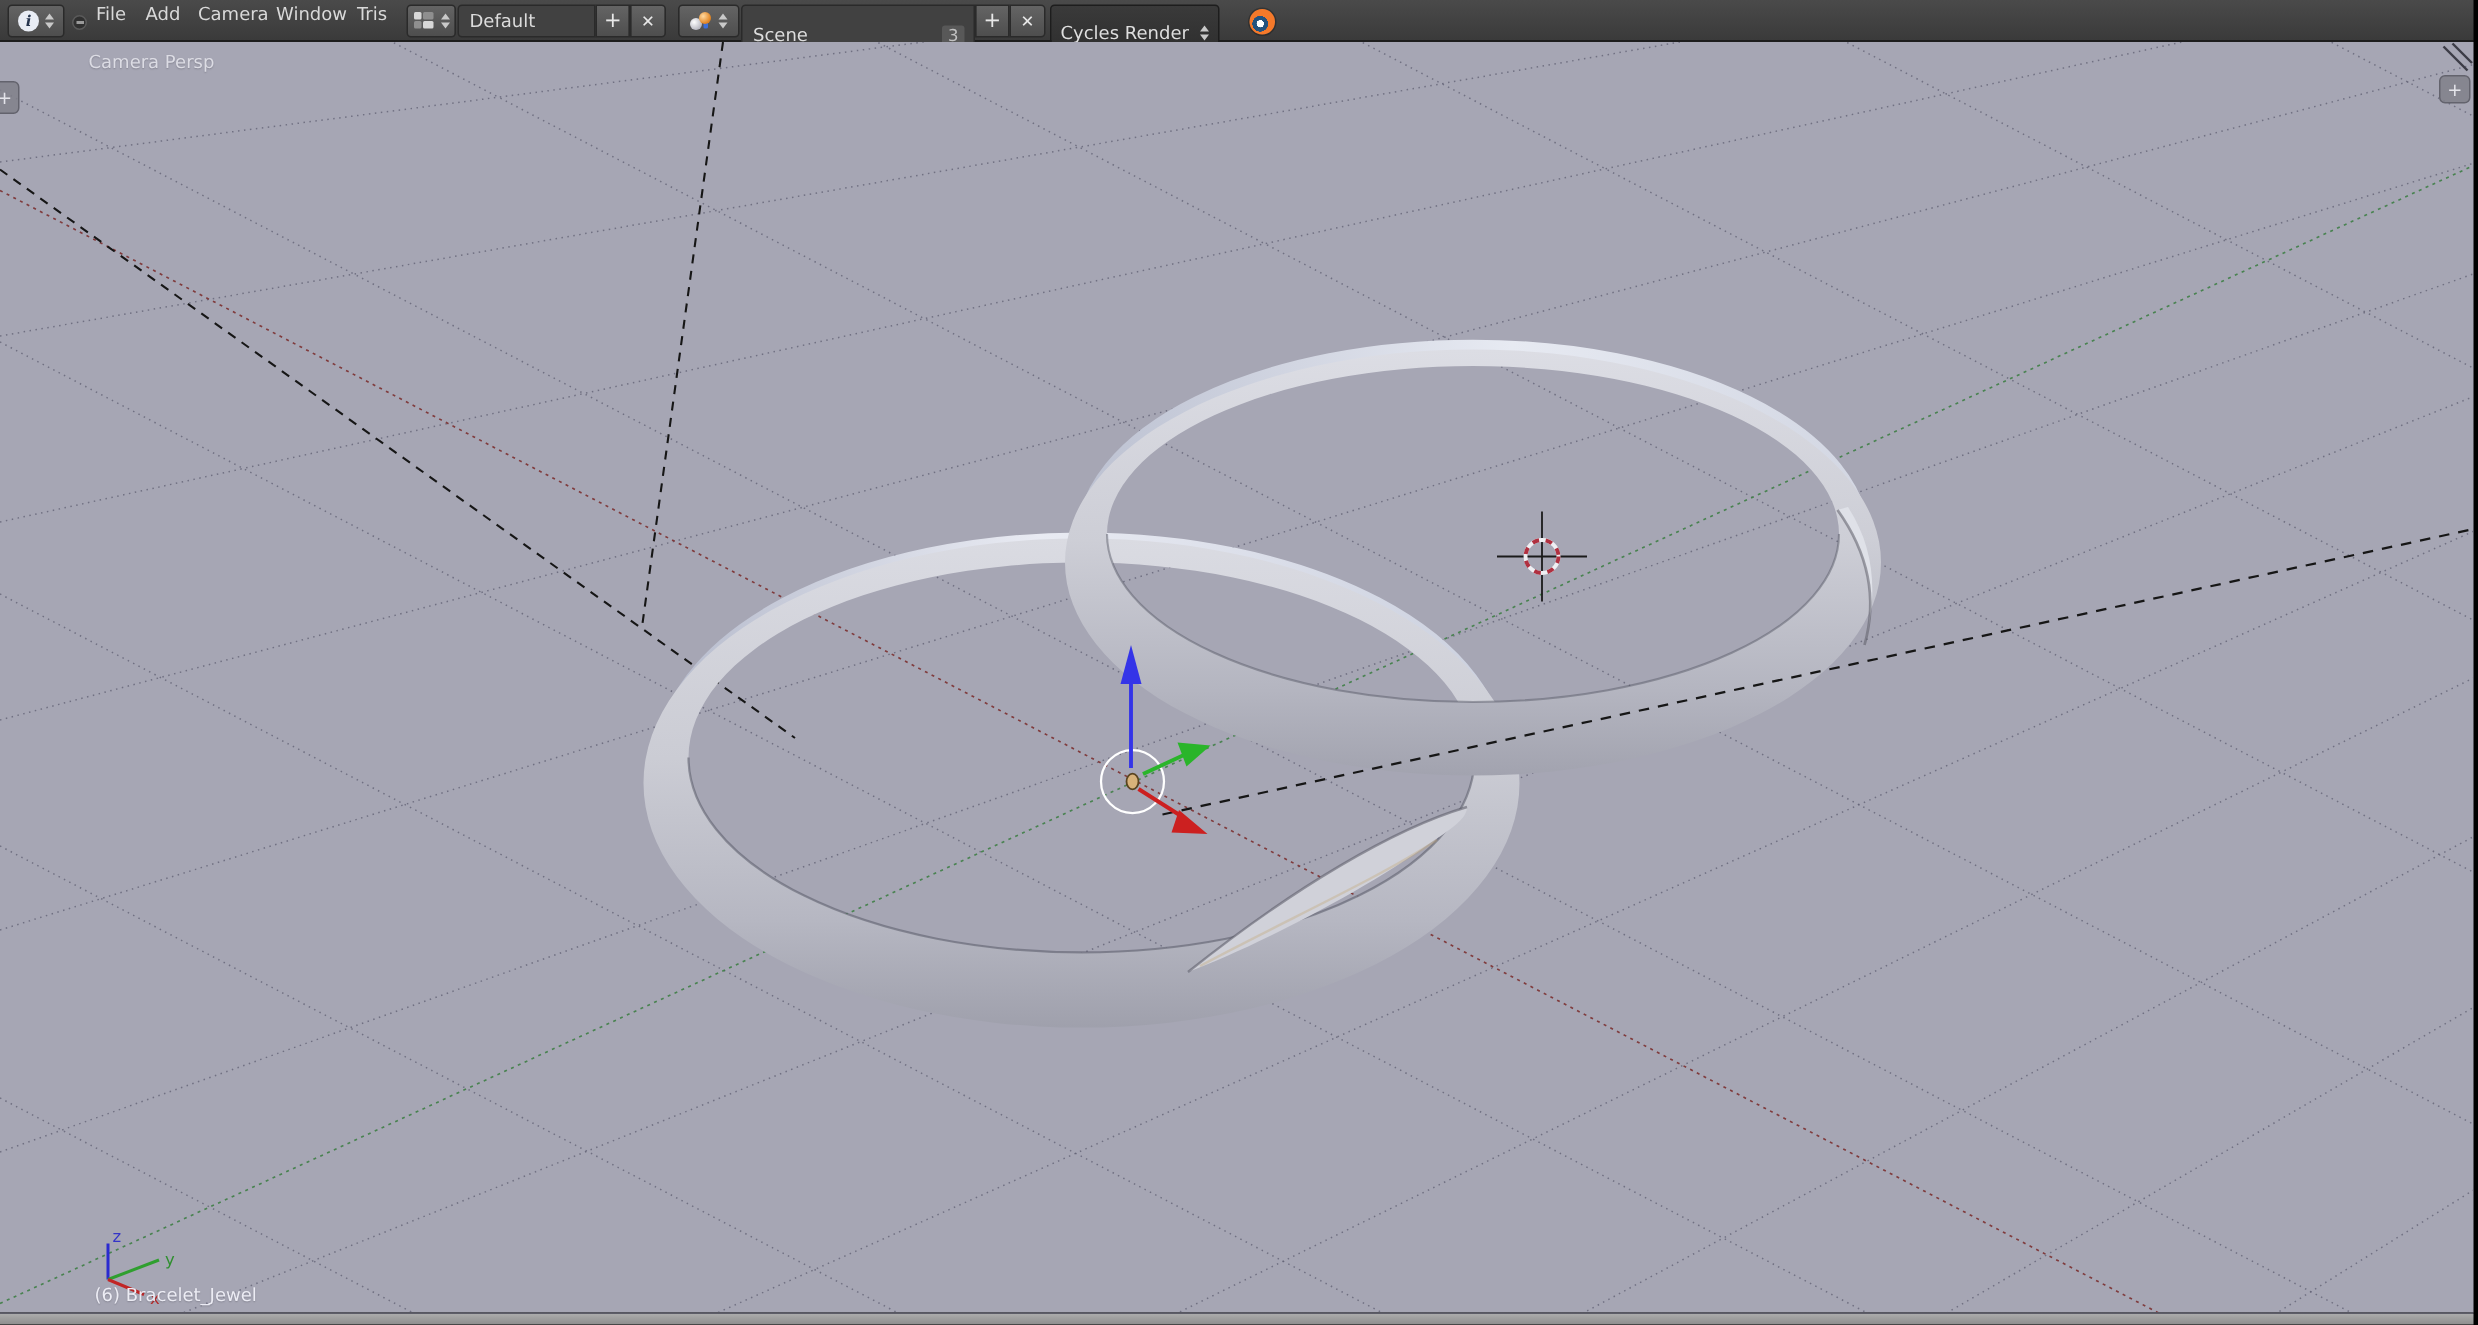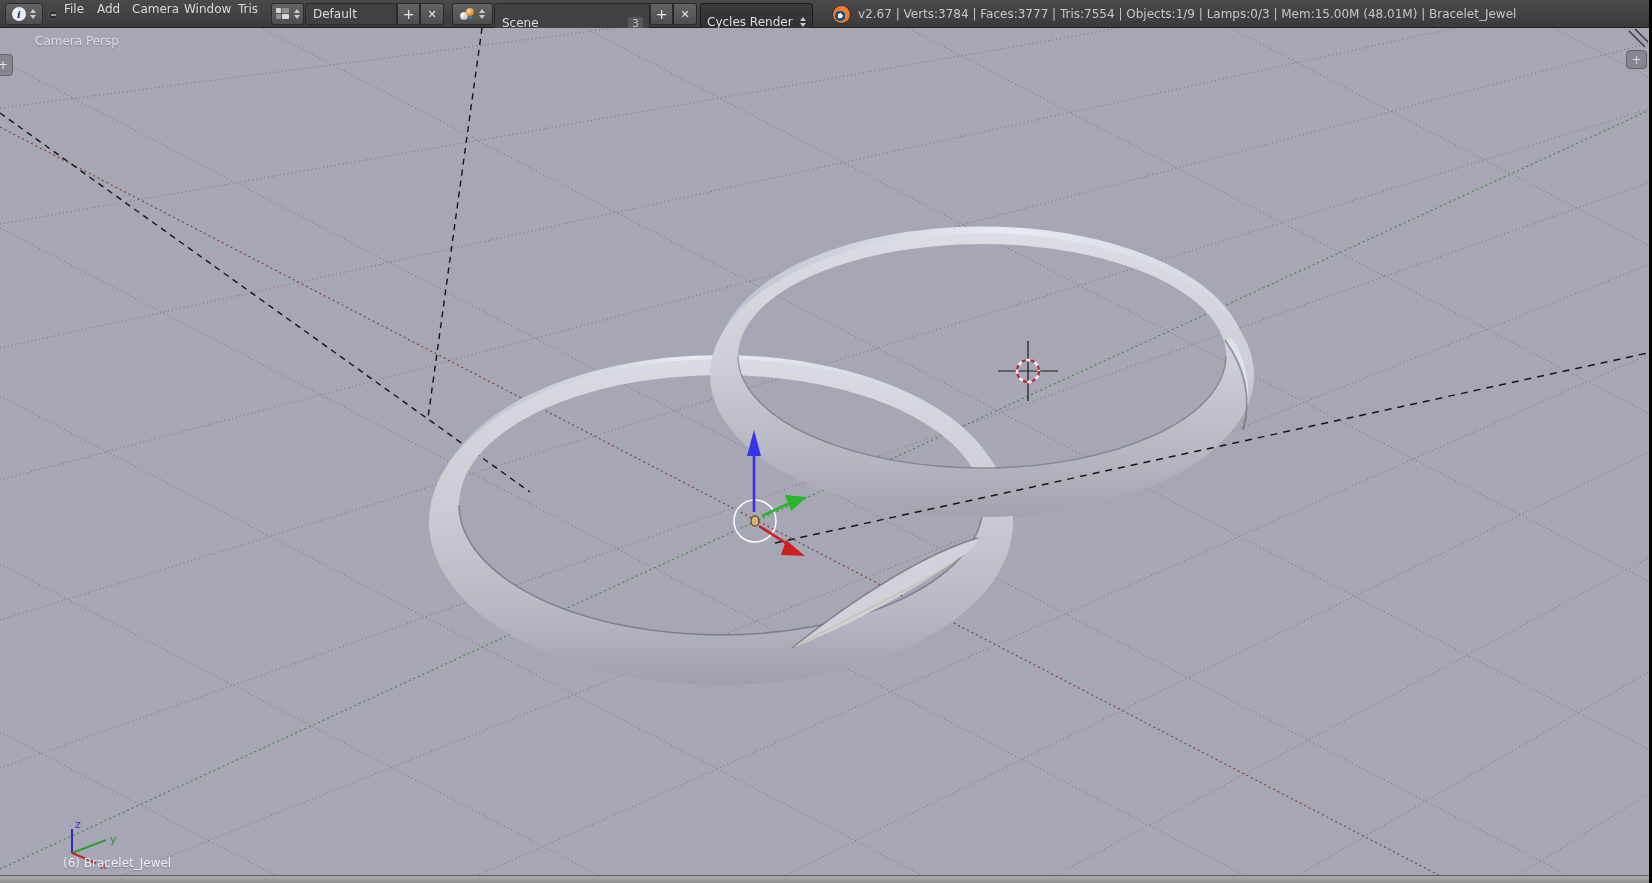--- a/index.html
+++ b/index.html
@@ -43,21 +43,21 @@
   #stats { position:absolute; left:858px; top:0; height:28px; display:flex; align-items:center;
            color:#c6c6c6; font-size:12px; white-space:nowrap; }
   .users-badge { background:#585858; border-radius:2px; color:#c2c2c2; font-size:11px;
                  padding:0 4px; margin-left:auto; margin-right:3px; }
 
   
   #viewport { position:absolute; top:28px; left:0; width:1649px; height:847px;
               background:linear-gradient(#a9a9b7,#a3a3b1); overflow:hidden; }
   #vp-svg { position:absolute; top:0; left:0; }
   .vp-label { position:absolute; font-size:12px; color:#dcdce4; text-shadow:0 1px 1px rgba(40,40,50,.25); }
-  #view-label { left:35px; top:6px; }
+  #view-label { left:59px; top:6px; }
   #object-label { left:63px; top:828px; color:#ecectf4; color:#ececf4; }
   .plus-tab { position:absolute; background:rgba(128,128,138,.85); border:1px solid #63636d;
               color:#e4e4ea; font-size:12px; display:flex; align-items:center; justify-content:center; }
   #tab-left-plus { left:-7px; top:26px; width:20px; height:22px; border-radius:4px; }
   #tab-right-plus { left:1626px; top:22px; width:21px; height:19px; border-radius:4px; }
 
   
   #bottom-bar { position:absolute; top:875px; left:0; width:1649px; height:8px;
                 background:linear-gradient(#ababab,#8e8e8e); border-top:1px solid #5d5d68; }
 </style>
@@ -143,23 +143,20 @@
     <div class="btn" style="position:absolute;left:700px;top:3px;width:113px;height:22px;background:linear-gradient(#3a3a3a,#2c2c2c);border-color:#1d1d1d;justify-content:space-between;padding:18px 6px;">
       <span style="font-size:12px;color:#dedede;">Cycles Render</span>
       <span class="updown">
           <i class="up"></i>
           <i class="dn"></i>
         </span>
     </div>
 
     <div id="blender-logo"></div>
 
-    <div id="stats">
-        <span>v2.67 | Verts:3784 | Faces:3777 | Tris:7554 | Objects:1/9 | Lamps:0/3 | Mem:15.00M (48.01M) | Bracelet_Jewel</span>
-      </div>
   </div>
 
   <div id="viewport" style="background: linear-gradient(rgb(166, 166, 180), rgb(166, 166, 180));">
 
     <svg id="vp-svg" width="1649" height="847" viewBox="0 28 1649 847">
       <defs>
         <linearGradient id="bandGradL" x1="0" y1="0" x2="0" y2="1">
           <stop offset="0" stop-color="#dadbe2"></stop>
           <stop offset="0.45" stop-color="#cbccd4"></stop>
           <stop offset="0.78" stop-color="#b6b7c2"></stop>

